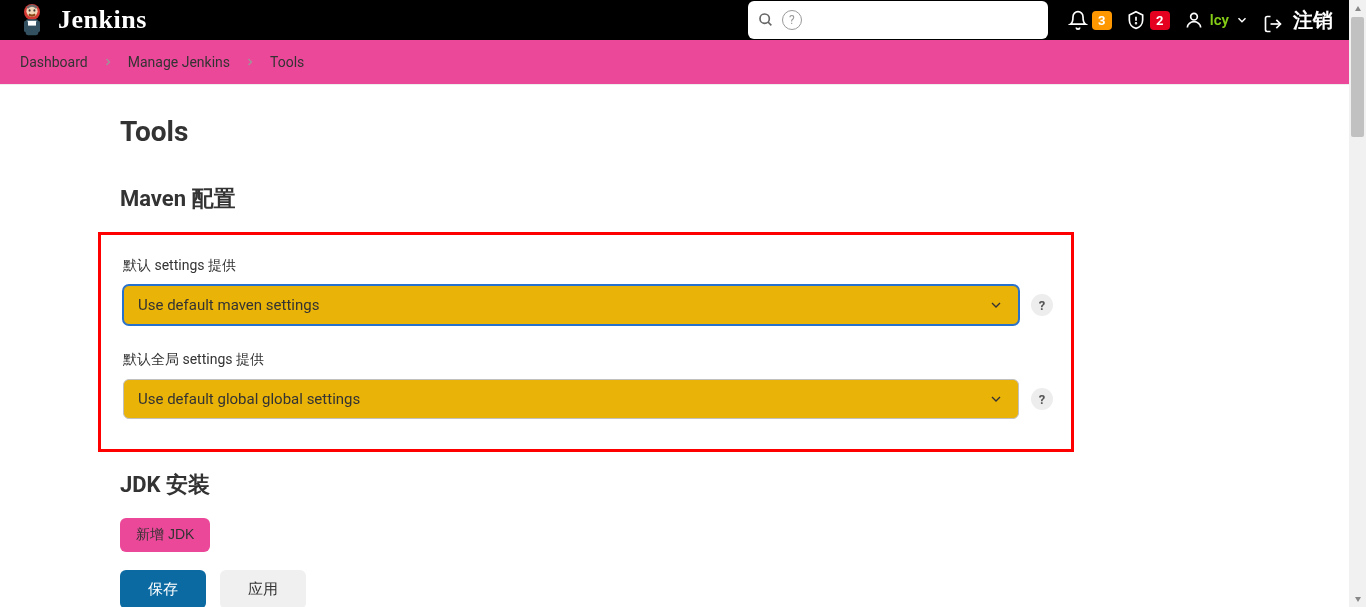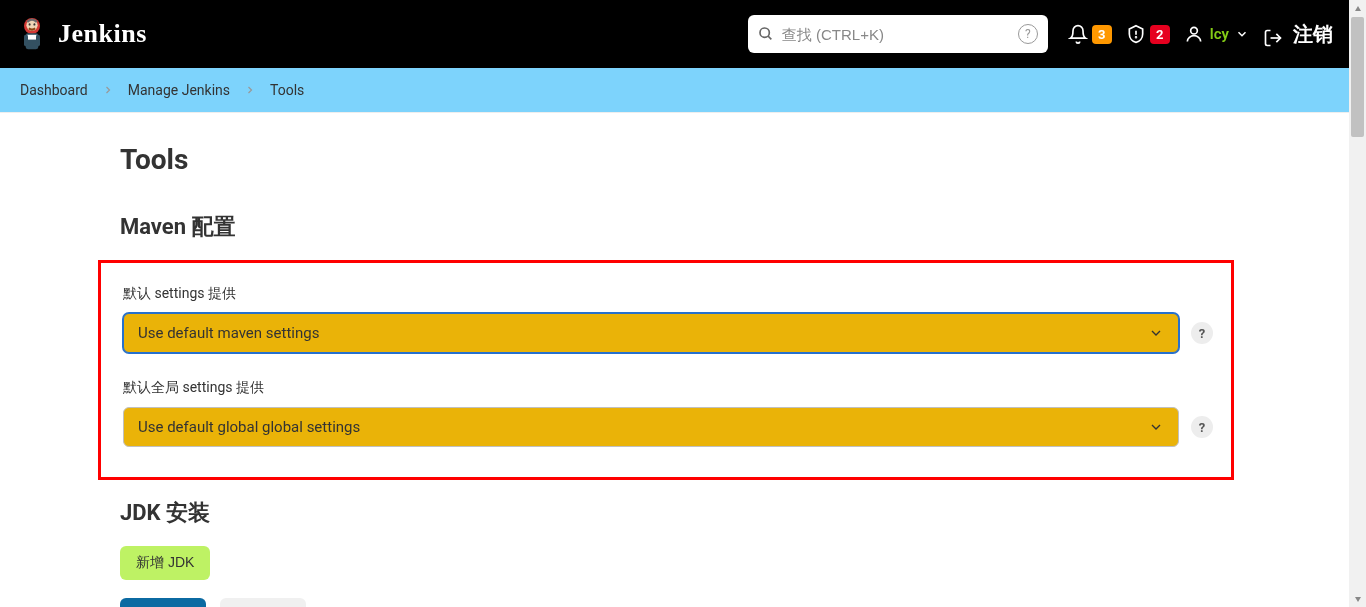--- a/index.html
+++ b/index.html
@@ -1,62 +1,62 @@
 <!DOCTYPE html>
 <html><head>
 <meta charset="utf-8">
 <style>
 * { margin: 0; padding: 0; box-sizing: border-box; }
 body { font-family: -apple-system, BlinkMacSystemFont, "Segoe UI", Roboto, sans-serif; font-size: 14px; color: #333; background: #fff; overflow-x: hidden; }
 .page { width: 1349px; }
 
 
-.header { background: #000; height: 68px; display: flex; align-items: center; padding: 0 16px; }
+.header { background: #000; height: 40px; display: flex; align-items: center; padding: 0 16px; }
 .logo-wrap { display: flex; align-items: center; gap: 10px; }
 .logo-svg { width: 32px; height: 40px; }
 .logo-text { color: #fff; font-family: Georgia, serif; font-size: 26px; font-weight: bold; letter-spacing: 0.5px; }
 .header-spacer { flex: 1; }
 .search-box { background: #fff; border-radius: 6px; height: 38px; width: 300px; display: flex; align-items: center; padding: 0 10px; gap: 8px; }
 .search-box input { border: none; outline: none; flex: 1; font-size: 15px; color: #333; background: transparent; }
 .search-box input::placeholder { color: #888; }
 .search-icon-svg { width: 16px; height: 16px; flex-shrink: 0; }
 .search-help { width: 20px; height: 20px; border: 1.5px solid #999; border-radius: 50%; display: flex; align-items: center; justify-content: center; font-size: 12px; color: #999; flex-shrink: 0; }
 .header-right { display: flex; align-items: center; gap: 14px; margin-left: 20px; }
 .hdr-ic { display: flex; align-items: center; gap: 4px; color: #fff; }
 .badge { background: #ff9800; color: #fff; font-weight: bold; padding: 2px 6px; border-radius: 4px; font-size: 13px; min-width: 20px; text-align: center; }
 .badge-red { background: #e6001f; }
 .user-link { display: flex; align-items: center; gap: 6px; color: #84cc16; font-size: 15px; font-weight: 600; }
 .logout-link { display: flex; align-items: flex-end; gap: 10px; color: #fff; font-size: 20px; font-weight: 600; }
 .ico { width: 20px; height: 20px; }
 .chev-sm { width: 14px; height: 14px; }
 
 
-.breadcrumb { background: #7dd3fc; border-bottom: 1px solid #eee; padding: 14px 20px; display: flex; align-items: center; gap: 14px; font-size: 14px; }
+.breadcrumb { background: #ec4899; border-bottom: 1px solid #eee; padding: 14px 20px; display: flex; align-items: center; gap: 14px; font-size: 14px; }
 .breadcrumb a { color: #333; text-decoration: none; }
 .bc-sep { color: #999; width: 12px; height: 12px; }
 
 
 .main { padding: 30px 0 20px 120px; position: relative; }
 .page-title { font-size: 28px; font-weight: 700; margin-bottom: 36px; }
 .section-title { font-size: 22px; font-weight: 700; margin-bottom: 18px; }
 
-.highlight-box { border: 3px solid #ff0000; padding: 22px 18px 30px 0; margin-left: -22px; padding-left: 22px; width: 1136px; margin-bottom: 18px; }
+.highlight-box { border: 3px solid #ff0000; padding: 22px 18px 30px 0; margin-left: -22px; padding-left: 22px; width: 976px; margin-bottom: 18px; }
 
 .form-row { margin-bottom: 26px; }
 .form-row:last-child { margin-bottom: 0; }
 .form-label { font-size: 14px; color: #333; margin-bottom: 10px; display: block; }
 .select-wrap { display: flex; align-items: center; gap: 12px; }
 .select { position: relative; flex: 1; max-width: 1098px; }
 .select-focused .select-box { border: 1px solid #2670ce; box-shadow: 0 0 0 1px #2670ce; }
 .select-box { border: 1px solid #c0c0c0; border-radius: 6px; height: 40px; display: flex; align-items: center; padding: 0 14px; justify-content: space-between; background: #eab308; }
 .select-val { font-size: 15px; color: #333; }
 .chev-icon { width: 16px; height: 16px; }
 .help-btn { width: 22px; height: 22px; border-radius: 50%; background: #ededed; display: flex; align-items: center; justify-content: center; font-size: 13px; font-weight: bold; color: #555; flex-shrink: 0; }
 
-.add-btn { background: #bef264; color: #333; border: none; border-radius: 6px; padding: 8px 16px; font-size: 14px; }
+.add-btn { background: #ec4899; color: #333; border: none; border-radius: 6px; padding: 8px 16px; font-size: 14px; }
 
 .bottom-bar { position: relative; margin-top: 10px; display: flex; gap: 14px; }
 .btn-primary { background: #0b6aa2; color: #fff; border: none; border-radius: 6px; padding: 10px 28px; font-size: 15px; font-weight: 500; }
 .btn-secondary { background: #f0f0f0; color: #333; border: none; border-radius: 6px; padding: 10px 28px; font-size: 15px; }
 
 
 .scrollbar-track { position: fixed; right: 0; top: 0; width: 17px; height: 607px; background: #f1f1f1; }
 .scrollbar-thumb { position: absolute; top: 0; left: 2px; width: 13px; height: 120px; background: #c1c1c1; border-radius: 2px; }
 .scroll-arrow { position: absolute; left: 0; width: 17px; height: 17px; display: flex; align-items: center; justify-content: center; }
 .scroll-arrow.up { top: 0; }
@@ -83,21 +83,20 @@
         <rect x="25" y="26" width="5" height="14" rx="2" fill="#335061"></rect>
       </svg>
       <span class="logo-text">Jenkins</span>
     </div>
     <div class="header-spacer"></div>
     <div class="search-box">
       <svg class="search-icon-svg" viewBox="0 0 24 24" fill="none" stroke="#666" stroke-width="2.5">
         <circle cx="10" cy="10" r="7"></circle>
           <line x1="20" y1="20" x2="15" y2="15"></line>
       </svg>
-      <input type="text" placeholder="查找 (CTRL+K)" style="">
       <div class="search-help">?</div>
     </div>
     <div class="header-right">
       <div class="hdr-ic">
         <svg class="ico" viewBox="0 0 24 24" fill="none" stroke="#fff" stroke-width="2">
           <path d="M18 8a6 6 0 10-12 0c0 7-3 9-3 9h18s-3-2-3-9"></path>
             <path d="M14 21a2 2 0 11-4 0"></path>
         </svg>
         <span class="badge">3</span>
       </div>

